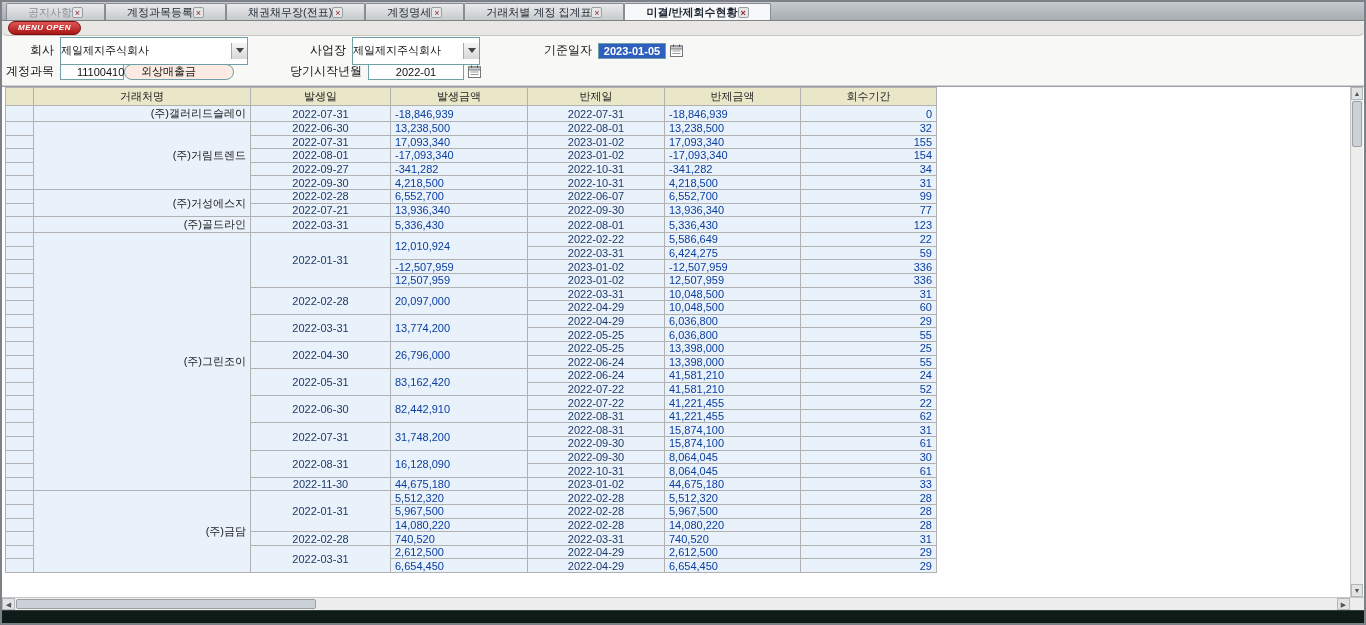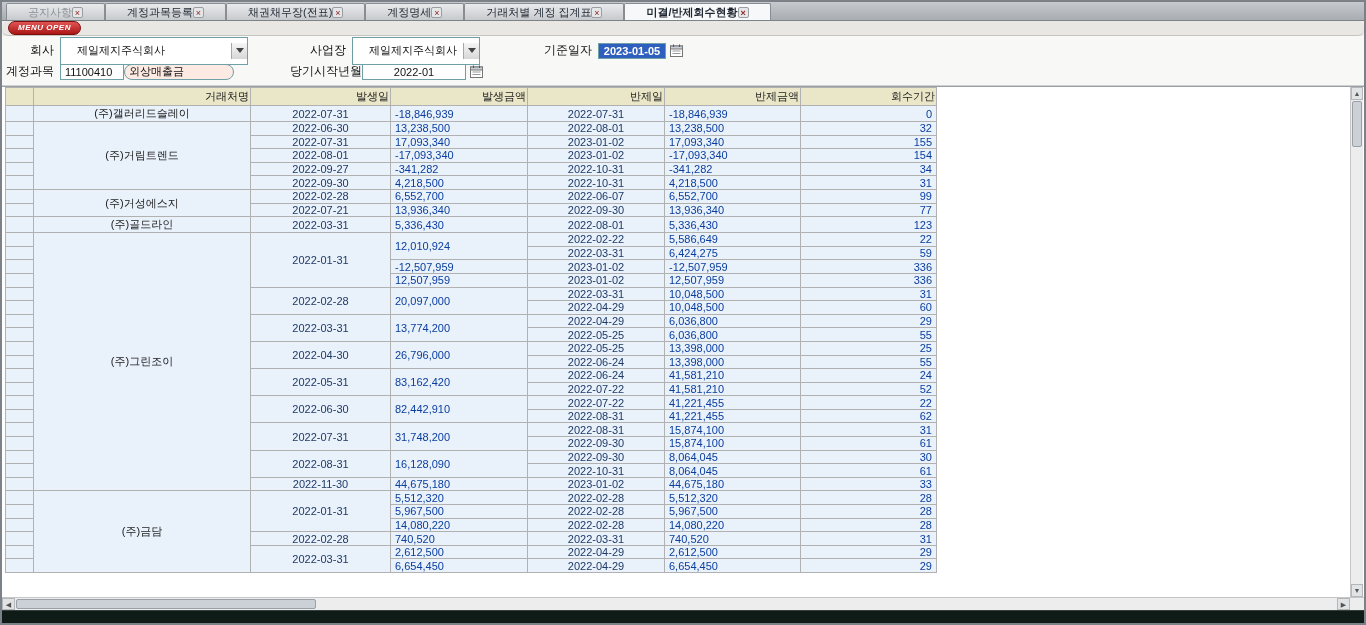--- a/index.html
+++ b/index.html
@@ -57,49 +57,49 @@
   .filters {
     flex:0 0 50px; background:#f8f8f7;
     border-bottom:1px solid #cfcfcf;
     padding:4px 0 3px;
   }
   .frow { display:flex; align-items:center; height:21px; }
   .flabel { font-size:12px; color:#111; text-align:right; white-space:nowrap; }
   .combo {
     display:flex; align-items:center; justify-content:space-between;
     background:#fff; border:1px solid #6fa0a8; height:28px; font-size:11px;
-    padding-left:16px; color:#111;
+    padding-left:0; color:#111;
   }
   .combo-btn {
     width:16px; height:16px; flex:0 0 16px;
     background:linear-gradient(#f5f5f5,#d7d7d7);
     border-left:1px solid #a8a8a8;
     display:flex; align-items:center; justify-content:center;
   }
   .tri-down { width:0; height:0; border-left:4px solid transparent; border-right:4px solid transparent; border-top:5px solid #444; }
   .field {
     border:1px solid #6fa0a8; height:16px; font-size:11px; color:#111;
-    display:flex; align-items:center; padding:0 4px; background:#fff; white-space:nowrap;
+    display:flex; align-items:center; padding:0 16px; background:#fff; white-space:nowrap;
   }
   .field.selblue { background:#2e5fbf; color:#fff; font-weight:bold; justify-content:center; }
   .field.pink { background:#fdeae2;border-radius:8px; }
   .field.center { justify-content:center; }
   .calbtn { margin-left:3px; width:15px; height:15px; display:flex; align-items:center; justify-content:center; background:none; border:none; padding:0; }
 
   
   .gridwrap { flex:1 1 auto; position:relative; background:#fff; border-top:1px solid #9aa0a6; overflow:hidden; }
   table.grid { border-collapse:collapse; table-layout:fixed; margin-left:3px; }
   table.grid th, table.grid td { border:1px solid #b1b1b1; overflow:hidden; white-space:nowrap; }
   th.hdr {
     background:#eae6c8; border-color:#a8a489;
-    font-weight:normal; font-size:11px; color:#222; height:15px; text-align:right;
+    font-weight:normal; font-size:11px; color:#222; height:15px; text-align:center;
   }
   th.sel, td.sel { background:#eae6c8; border-color:#a8a489; }
   table.grid td { font-size:11px; height:13.6px; background:#e9f1fb; padding:0 4px; vertical-align:middle; }
-  td.cname { text-align:center; color:#222; }
+  td.cname { text-align:right; color:#222; }
   td.cdate { text-align:center; color:#1f3a66; }
   td.camt  { text-align:left;  color:#0a3e9e; }
   td.cdays { text-align:right;  color:#0a3e9e; }
 
   
   .vscroll {
     position:absolute; top:0; right:1px; bottom:0; width:13px;
     background:#ededee; border-left:1px solid #c6c6c6;
   }
   .vscroll .arr { position:absolute; left:0; width:12px; height:13px; background:#e2e3e5; border:1px solid #b4b7ba; font-size:7px; color:#555; text-align:center; line-height:12px; }
@@ -184,21 +184,21 @@
     </div>
     <div class="frow">
       <span class="flabel" style="width:52px">계정과목</span>
       <div class="field" style="width:64px;margin-left:6px">
         <span>11100410</span>
       </div>
       <div class="field pink" style="width:110px">
         <span>외상매출금</span>
       </div>
       <span class="flabel" style="margin-left:56px">당기시작년월</span>
-      <div class="field center" style="width:104px;">
+      <div class="field center" style="width:96px;margin-left:6px">
         <span>2022-01</span>
       </div>
       <button class="calbtn">
         <svg width="13" height="13" viewBox="0 0 13 13">
             <rect x="0.5" y="2" width="12" height="10.5" fill="#fff" stroke="#777"></rect>
             <rect x="0.5" y="2" width="12" height="3" fill="#c9cfd6" stroke="#777"></rect>
             <line x1="3.5" y1="0.5" x2="3.5" y2="3" stroke="#555"></line>
             <line x1="9.5" y1="0.5" x2="9.5" y2="3" stroke="#555"></line>
             <line x1="2.5" y1="7" x2="10.5" y2="7" stroke="#999"></line>
             <line x1="2.5" y1="9.5" x2="10.5" y2="9.5" stroke="#999"></line>

